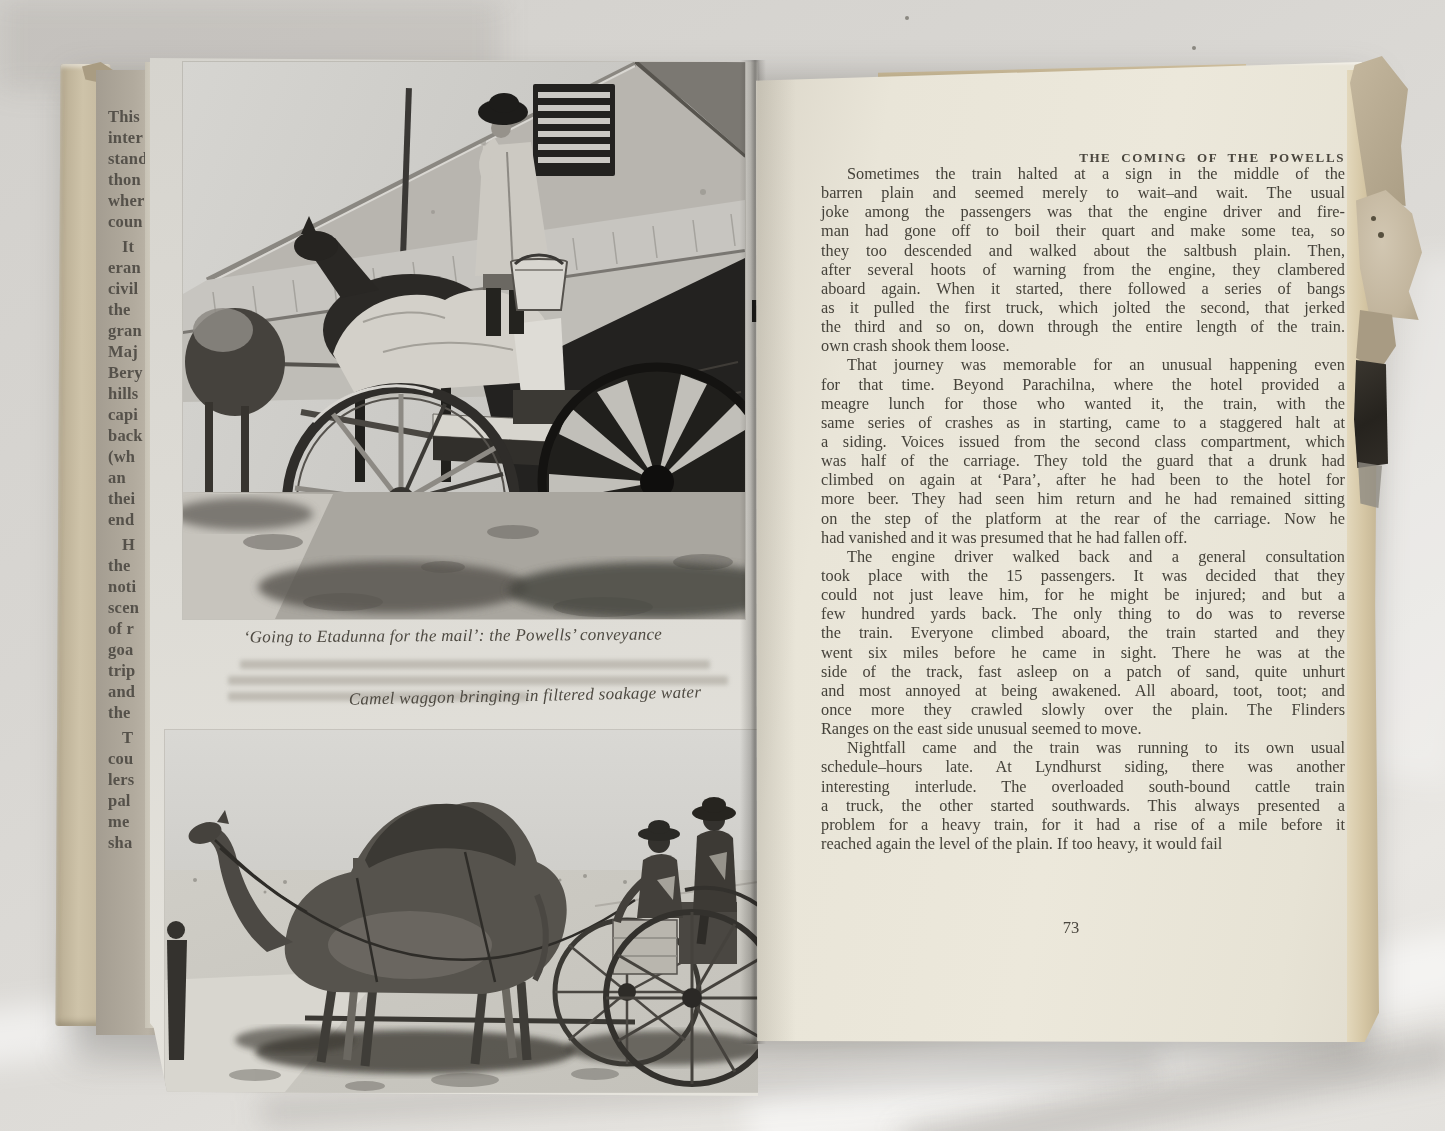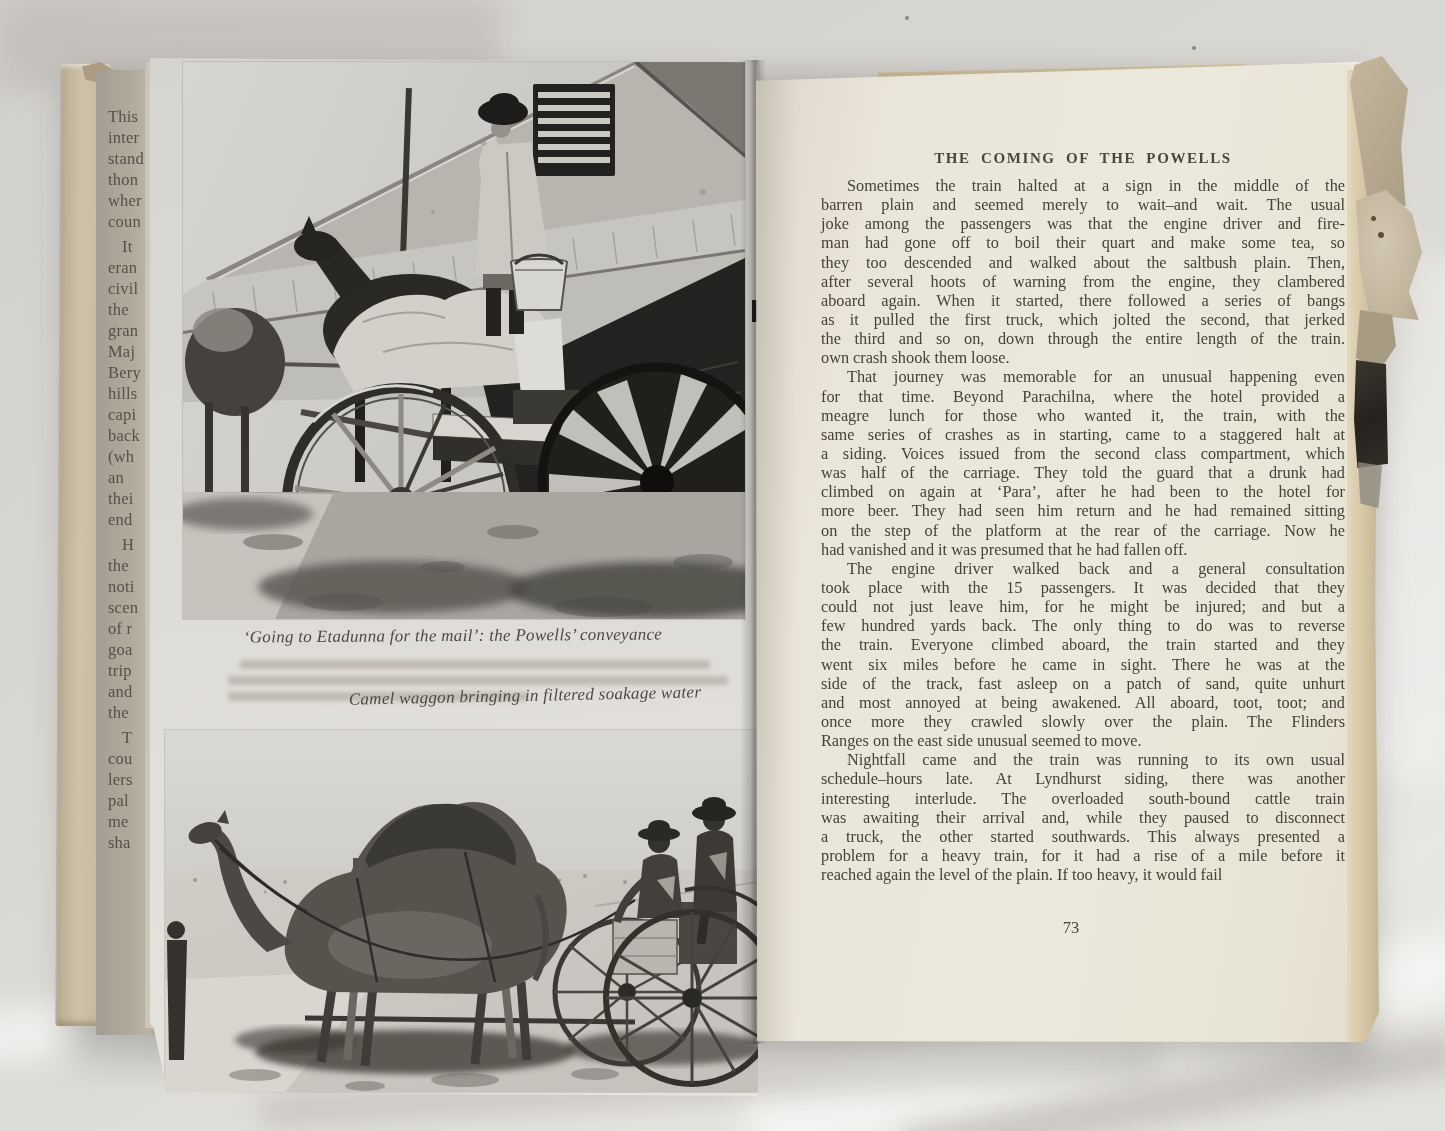--- a/index.html
+++ b/index.html
@@ -14,21 +14,21 @@
                background:rgba(70,66,60,.35);filter:blur(18px);border-radius:8px;}
   
   .cover-edge{position:absolute;left:58px;top:64px;width:50px;height:962px;
               background:linear-gradient(90deg,#b8ac92 0%,#cec3a9 45%,#c2b69c 100%);
               border-radius:3px;transform:rotate(.3deg);
               box-shadow:inset 0 3px 4px rgba(255,255,255,.5), inset 0 -4px 6px rgba(90,80,60,.35);}
   .cover-nick{position:absolute;left:82px;top:62px;width:34px;height:22px;background:#a99c82;
               clip-path:polygon(0 20%,55% 0,100% 45%,70% 100%,10% 80%);}
   .flap{position:absolute;left:96px;top:70px;width:70px;height:965px;overflow:hidden;
         background:linear-gradient(90deg,#a49d91 0%,#b4ad A0 0%,#b2ab9e 55%,#c4bdb0 100%);
-        background:linear-gradient(90deg,#a49d91 0%,#b2ab9e 55%,#c4bdb0 100%);}
+        background:linear-gradient(90deg,#a49d91 0%,#b2ab9e 55%,#c4bdb0 100%);font-weight:bold;}
   .flap-lines{position:absolute;left:12px;top:36px;width:80px;
               font-size:16.5px;line-height:21px;color:#55514a;letter-spacing:.2px;}
   .flap-line{white-space:nowrap;}
   .flap-line.indent{padding-left:14px;}
   .flap-line.gap{margin-top:4px;}
   .fold{position:absolute;left:145px;top:62px;width:46px;height:966px;
         background:linear-gradient(90deg,#c7c2b5 0%,#e0dbce 40%,#d8d3c6 75%,#cdc8bb 100%);}
   
   .left-page{position:absolute;left:150px;top:58px;width:608px;height:1038px;
              background:linear-gradient(175deg,#d6d4ce 0%,#dddbd5 45%,#e6e4dd 100%);
@@ -39,23 +39,23 @@
   .ghost{position:absolute;background:rgba(125,119,106,.32);filter:blur(2px);border-radius:2px;}
   
   .gutter{position:absolute;left:740px;top:60px;width:26px;height:984px;
           background:linear-gradient(90deg,rgba(40,38,34,0) 0%,rgba(40,38,34,.22) 40%,rgba(30,28,25,.45) 58%,rgba(60,56,50,.18) 78%,rgba(60,56,50,0) 100%);}
   .gutter-notch{position:absolute;left:752px;top:300px;width:9px;height:22px;background:#191816;}
   
   .right-page{position:absolute;left:756px;top:62px;width:606px;height:982px;
               background:linear-gradient(100deg,#dcd7ca 0%,#e9e5d8 18%,#ece8db 55%,#e7e3d5 88%,#e2ddcf 100%);
               clip-path:polygon(0 1.9%,100% 0,98.3% 99.8%,.2% 99.7%);
               box-shadow:inset 0 2px 3px rgba(255,255,255,.5);}
-  .running-head{position:absolute;left:65px;top:88px;width:524px;text-align:center;
-                font-size:15px;font-weight:bold;letter-spacing:1.6px;word-spacing:5px;color:#4a463e;}
-  .body-text{position:absolute;left:65px;top:114px;width:524px;color:#45423a;font-family:Liberation Serif, serif;}
+  .running-head{position:absolute;left:65px;top:88px;width:524px;text-align:right;
+                font-size:13px;font-weight:bold;letter-spacing:1.6px;word-spacing:5px;color:#4a463e;}
+  .body-text{position:absolute;left:65px;top:102px;width:524px;color:#45423a;font-family:Liberation Serif, serif;}
   .tline{font-size:16.3px;line-height:19.15px;height:19.15px;
          text-align:justify;text-align-last:justify;white-space:nowrap;}
   .tline.first{text-indent:26px;}
   .tline.last{text-align-last:left;}
   .page-number{position:absolute;left:65px;top:856px;width:500px;text-align:center;
                font-size:16.5px;color:#4a463e;}
   
   .fore-edge{position:absolute;left:1347px;top:70px;width:32px;height:972px;
              background:linear-gradient(90deg,#e3d8bc 0%,#d4c5a3 55%,#c3b493 100%);
              clip-path:polygon(0 0,70% 0,100% 6%,88% 55%,100% 97%,55% 100%,0 100%);}
@@ -502,21 +502,20 @@
         <div class="tline">few hundred yards back. The only thing to do was to reverse</div>
         <div class="tline">the train. Everyone climbed aboard, the train started and they</div>
         <div class="tline">went six miles before he came in sight. There he was at the</div>
         <div class="tline">side of the track, fast asleep on a patch of sand, quite unhurt</div>
         <div class="tline">and most annoyed at being awakened. All aboard, toot, toot; and</div>
         <div class="tline">once more they crawled slowly over the plain. The Flinders</div>
         <div class="tline last">Ranges on the east side unusual seemed to move.</div>
         <div class="tline first">Nightfall came and the train was running to its own usual</div>
         <div class="tline">schedule–hours late. At Lyndhurst siding, there was another</div>
         <div class="tline">interesting interlude. The overloaded south-bound cattle train</div>
-        <div class="tline">was awaiting their arrival and, while they paused to disconnect</div>
         <div class="tline">a truck, the other started southwards. This always presented a</div>
         <div class="tline">problem for a heavy train, for it had a rise of a mile before it</div>
         <div class="tline last">reached again the level of the plain. If too heavy, it would fail</div>
       </div>
     <div class="page-number">73</div>
     <div class="abs" style="left:0;top:0;width:40px;height:100%;background:linear-gradient(90deg,rgba(90,84,70,.18),rgba(90,84,70,0));"></div>
   </div>
 
   <div class="fore-edge"></div>
   <div class="tat t1"></div>

